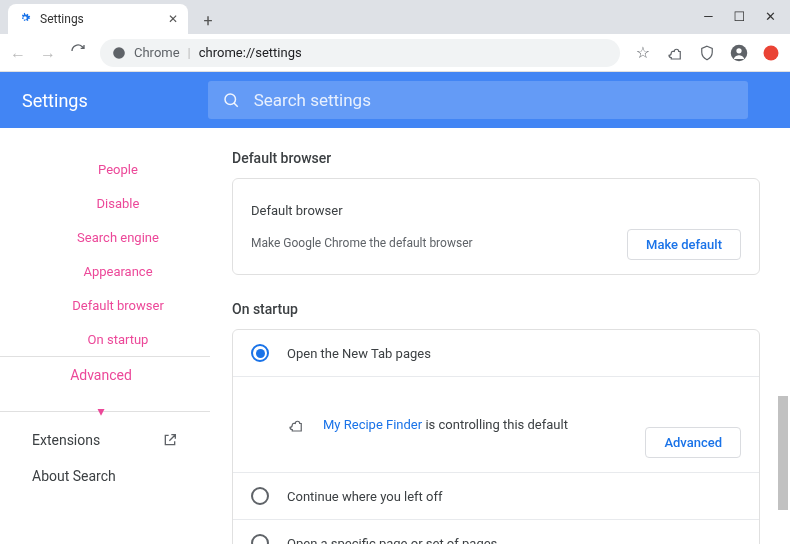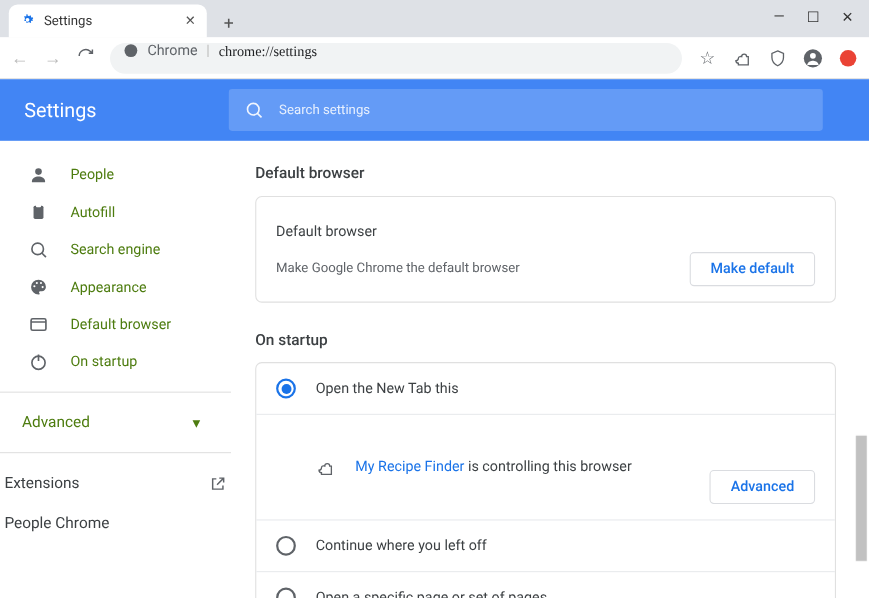--- a/index.html
+++ b/index.html
@@ -11,40 +11,40 @@
 .tab .gear { color: #1a73e8; margin-right: 8px; }
 .tab .close { margin-left: auto; color: #555; font-size: 12px; }
 .new-tab { width: 28px; height: 28px; display: flex; align-items: center; justify-content: center; color: #555; font-size: 16px; margin-left: 6px; }
 .win-controls { margin-left: auto; display: flex; gap: 20px; padding: 0 14px 10px 0; color: #333; }
 .win-controls span { font-size: 13px; }
 
 
 .toolbar { height: 38px; background: #fff; border-bottom: 1px solid #e0e0e0; display: flex; align-items: center; padding: 0 10px; gap: 14px; }
 .nav-btn { color: #bbb; font-size: 16px; cursor: default; }
 .nav-btn.active { color: #5f6368; }
-.omnibox { flex: 1; height: 28px; background: #f1f3f4; border-radius: 14px; display: flex; align-items: flex-start; padding: 0 12px; font-size: 13px; color: #5f6368; gap: 8px; }
+.omnibox { flex: 1; height: 28px; background: #f1f3f4; border-radius: 14px; display: flex; align-items: center; padding: 0 12px; font-size: 13px; color: #5f6368; gap: 8px; }
 .omnibox .chrome-label { color: #5f6368; }
 .omnibox .divider { color: #bbb; }
-.omnibox .url { color: #202124; font-family: Liberation Serif, serif; }
+.omnibox .url { color: #202124; }
 .tb-icons { display: flex; align-items: center; gap: 14px; color: #5f6368; }
 .tb-icons svg, .tb-icons span { width: 18px; height: 18px; display: flex; align-items: center; justify-content: center; }
 
 
 .header { height: 56px; background: #4285f4; display: flex; align-items: center; padding: 0 22px; gap: 120px; }
 .header-title { color: #fff; font-size: 18px; font-weight: 400; }
-.search-box { flex: 1; max-width: 540px; height: 38px; background: rgba(255,255,255,0.18); border-radius: 3px; display: flex; align-items: center; padding: 0 14px; gap: 14px; color: rgba(255,255,255,0.85); font-size: 12px; }
+.search-box { flex: 1; max-width: 540px; height: 38px; background: rgba(255,255,255,0.18); border-radius: 3px; display: flex; align-items: center; padding: 0 14px; gap: 14px; color: rgba(255,255,255,0.85); font-size: 17px; }
 
 
 .content { display: flex; height: calc(544px - 34px - 38px - 56px); position: relative; }
 .sidebar { width: 210px; padding: 14px 0; }
-.side-item { height: 34px; display: flex; align-items: center; padding: 0 0 0 26px; gap: 20px; font-size: 13px; color: #4d7c0f; cursor: pointer; }
+.side-item { height: 34px; display: flex; align-items: center; padding: 0 0 0 26px; gap: 20px; font-size: 13px; color: #ec4899; cursor: pointer; flex-direction: column; }
 .side-item svg { width: 18px; height: 18px; color: #5f6368; }
 .side-item.adv { padding-left: 20px; font-size: 14px; justify-content: space-between; padding-right: 28px; }
 .side-divider { height: 1px; background: #e0e0e0; margin: 10px 0; }
-.side-link { padding: 0 4px; height: 36px; display: flex; align-items: center; justify-content: space-between; font-size: 14px; color: #3c4043; cursor: pointer; }
+.side-link { padding: 0 32px; height: 36px; display: flex; align-items: center; justify-content: space-between; font-size: 14px; color: #3c4043; cursor: pointer; }
 
 .main { flex: 1; padding: 22px 30px 0 22px; overflow-y: auto; }
 .section-title { font-size: 14px; color: #3c4043; margin-bottom: 12px; font-weight: 500; }
 .card { border: 1px solid #e0e0e0; border-radius: 6px; background: #fff; margin-bottom: 26px; }
 .row { padding: 14px 18px; display: flex; align-items: center; gap: 18px; font-size: 13px; color: #3c4043; }
 .row + .row { border-top: 1px solid #e8eaed; }
 .row .txt { flex: 1; }
 .row .sub { font-size: 12px; color: #5f6368; margin-top: 18px; }
 .btn-outline { border: 1px solid #dadce0; background: #fff; color: #1a73e8; font-size: 13px; padding: 7px 18px; border-radius: 4px; cursor: pointer; font-weight: 500; margin-top: 36px; }
 .radio { width: 18px; height: 18px; border: 2px solid #5f6368; border-radius: 50%; display: flex; align-items: center; justify-content: center; flex-shrink: 0; }
@@ -141,21 +141,21 @@
           <circle cx="12" cy="8" r="4"></circle>
           <path d="M4 20c0-4 4-6 8-6s8 2 8 6v1H4z"></path>
         </svg>
       <span>People</span>
     </div>
     <div class="side-item">
       <svg viewBox="0 0 24 24" fill="currentColor">
           <rect x="6" y="4" width="12" height="16" rx="2"></rect>
           <rect x="9" y="2" width="6" height="4" rx="1" fill="#fff"></rect>
         </svg>
-      <span>Autofill</span>
+      <span>Disable</span>
     </div>
     <div class="side-item">
       <svg viewBox="0 0 24 24" fill="none" stroke="currentColor" stroke-width="2">
           <circle cx="11" cy="11" r="7"></circle>
           <path d="M21 21l-5-5"></path>
         </svg>
       <span>Search engine</span>
     </div>
     <div class="side-item">
       <svg viewBox="0 0 24 24" fill="currentColor">
@@ -187,50 +187,50 @@
       <span>▾</span>
     </div>
     <div class="side-divider"></div>
     <div class="side-link">
       <span>Extensions</span>
       <svg viewBox="0 0 24 24" width="16" height="16" fill="none" stroke="#5f6368" stroke-width="2">
           <path d="M14 4h6v6M20 4l-9 9M19 14v5H5V5h5"></path>
         </svg>
     </div>
     <div class="side-link">
-      <span>People Chrome</span>
+      <span>About Search</span>
     </div>
   </div>
 
   <div class="main">
     <div class="section-title">Default browser</div>
     <div class="card">
       <div class="row">
         <div class="txt">
           <div>Default browser</div>
           <div class="sub">Make Google Chrome the default browser</div>
         </div>
         <button class="btn-outline">Make default</button>
       </div>
     </div>
 
     <div class="section-title">On startup</div>
     <div class="card">
       <div class="row">
         <div class="radio on"></div>
-        <div class="txt">Open the New Tab this</div>
+        <div class="txt">Open the New Tab pages</div>
       </div>
       <div class="row ext-row">
         <div class="recipe-icon">
           <svg viewBox="0 0 24 24" width="18" height="18" fill="none" stroke="#5f6368" stroke-width="1.6">
               <path d="M7 18c-3 0-3-3-3-3s3 0 3-3 4-2 4-2 0-3 3-3 3 3 3 3h2v10H7z"></path>
             </svg>
         </div>
         <div class="txt">
-          <span class="ext-link">My Recipe Finder</span><span> is controlling this browser</span>
+          <span class="ext-link">My Recipe Finder</span><span> is controlling this default</span>
         </div>
         <button class="btn-outline">Advanced</button>
       </div>
       <div class="row">
         <div class="radio"></div>
         <div class="txt">Continue where you left off</div>
       </div>
       <div class="row">
         <div class="radio"></div>
         <div class="txt">Open a specific page or set of pages</div>

